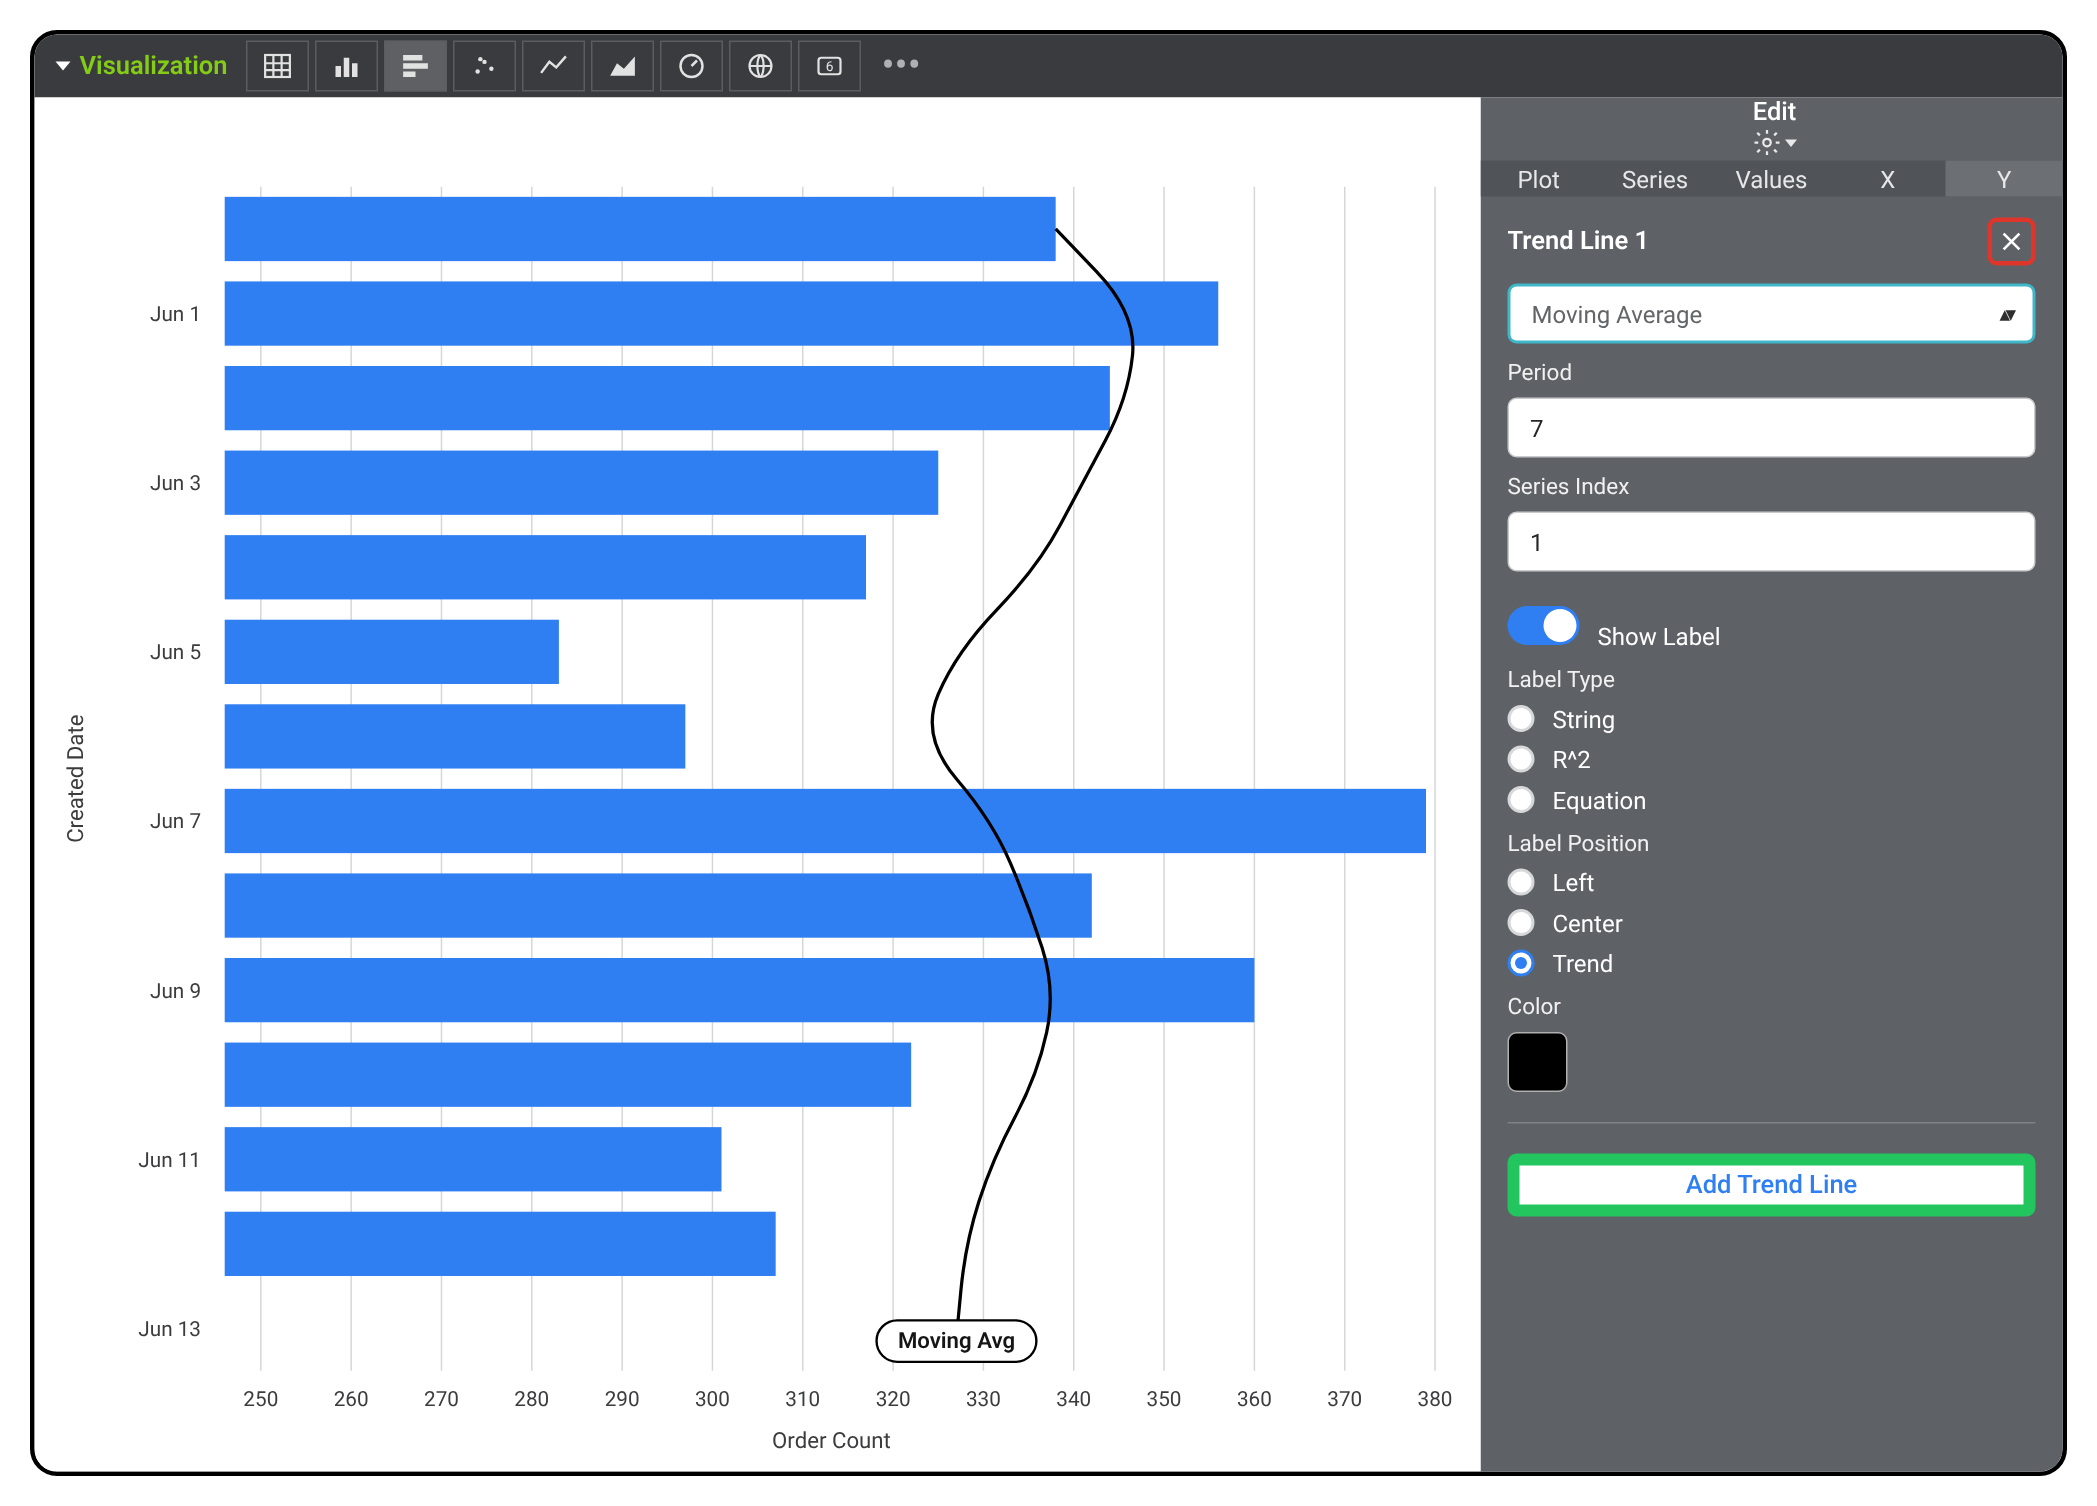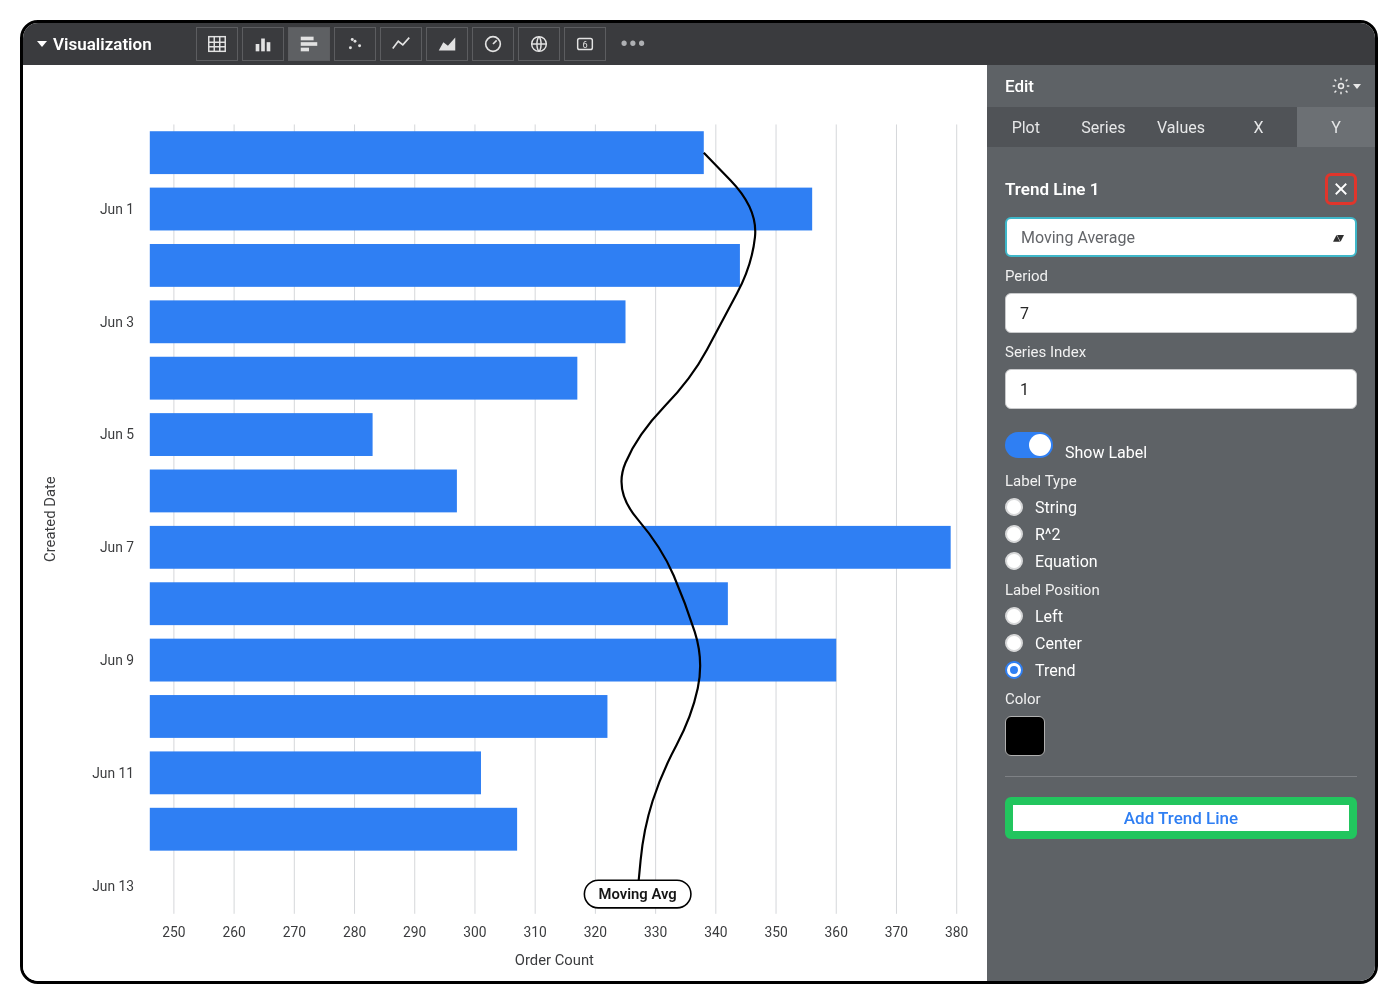--- a/index.html
+++ b/index.html
@@ -28,27 +28,27 @@
     align-items: center;
     padding: 0 8px;
     flex-shrink: 0;
   }
   .topbar-left {
     display: flex;
     align-items: center;
     gap: 4px;
   }
   .topbar-title {
-    color: #ffffff;
+    color: #84cc16;
     font-weight: 600;
     font-size: 17px;
     display: flex;
     align-items: center;
     gap: 6px;
-    margin-right: 40px;
+    margin-right: 8px;
     margin-left: 6px;
   }
   .caret-down {
     width: 0; height: 0;
     border-left: 5px solid transparent;
     border-right: 5px solid transparent;
     border-top: 6px solid #fff;
   }
   .toolbtn {
     width: 42px; height: 34px;
@@ -81,47 +81,48 @@
     background: #5e6266;
     display: flex;
     flex-direction: column;
     color: #fff;
     flex-shrink: 0;
   }
   .side-header {
     height: 42px;
     display: flex;
     align-items: center;
-    justify-content: space-between;
+    justify-content: flex-start;
     padding: 0 14px 0 18px;
+    flex-direction: column;
   }
   .side-header-title { font-size: 17px; font-weight: 500; }
   .gear-group { display: flex; align-items: center; gap: 2px; cursor: pointer; color: #e9e9e9; }
   .gear-group svg { width: 20px; height: 20px; }
   .caret-small {
     width:0;height:0;border-left:4px solid transparent;border-right:4px solid transparent;border-top:5px solid #e9e9e9;
   }
   .side-tabs {
-    height: 40px;
+    height: 24px;
     display: flex;
     background: #505357;
   }
   .side-tab {
     flex: 1;
     display: flex;
     align-items: center;
     justify-content: center;
     font-size: 16px;
     color: #e6e7e8;
     cursor: pointer;
   }
   .side-tab.active { background: #6c7074; }
   .side-body {
     flex: 1;
-    padding: 20px 18px 14px 18px;
+    padding: 8px 18px 14px 18px;
     overflow-y: auto;
     border-radius: 23px;
   }
   .trend-head {
     display: flex;
     align-items: center;
     justify-content: space-between;
     padding: 6px 0 12px 0;
   }
   .trend-title { font-size: 17px; font-weight: 600; }

